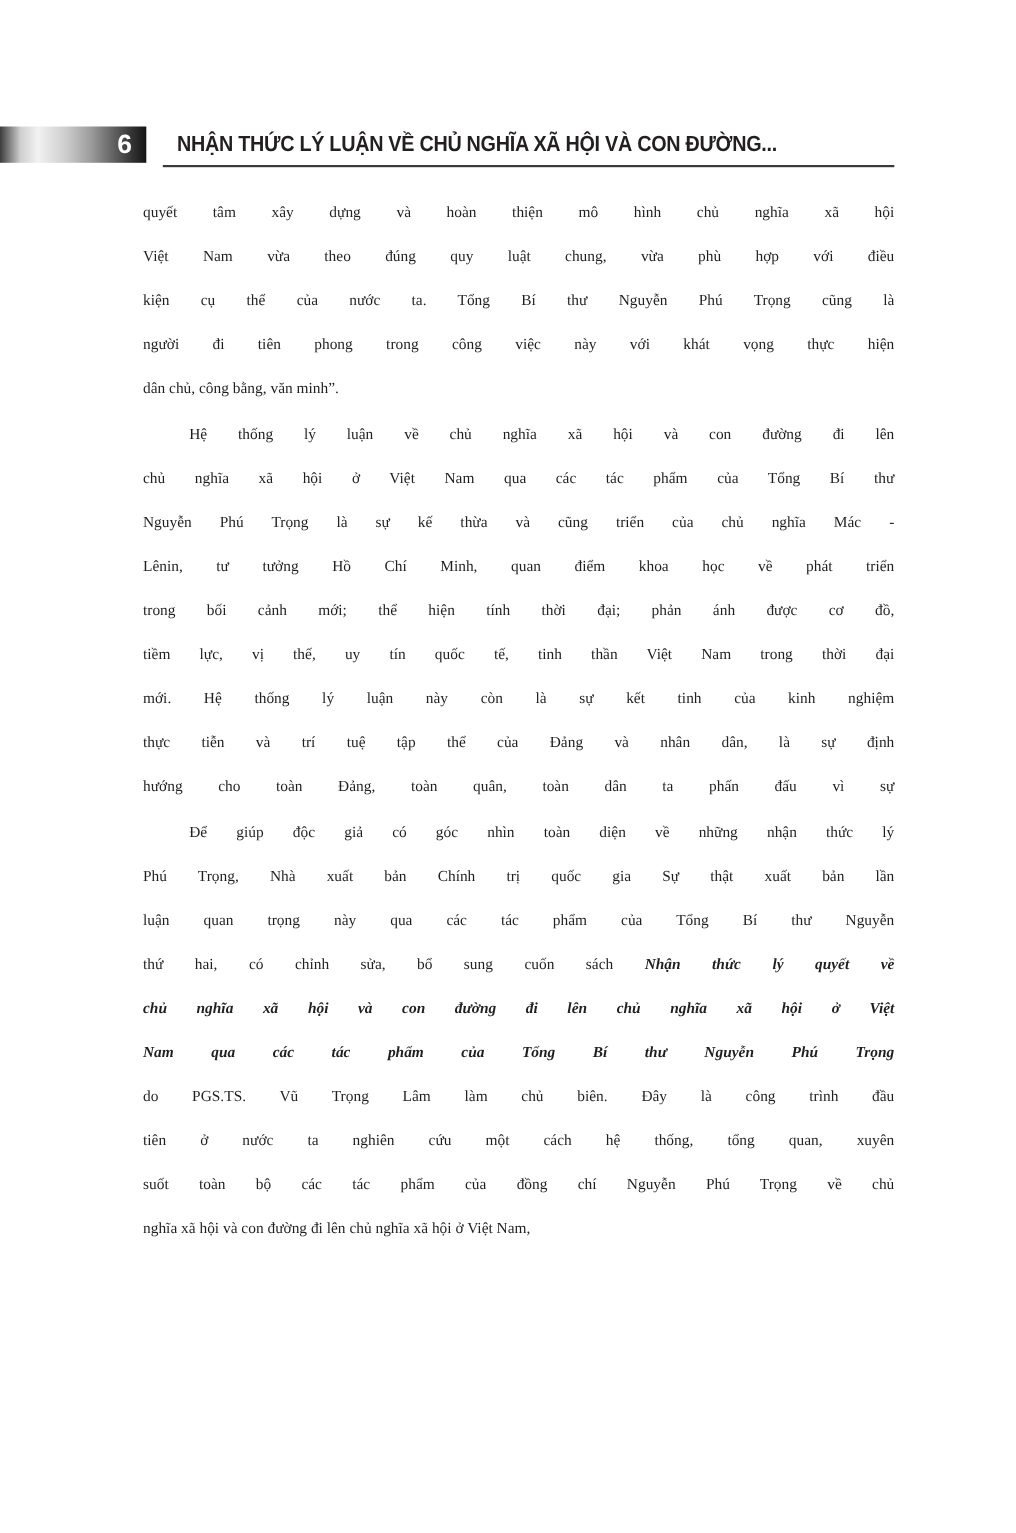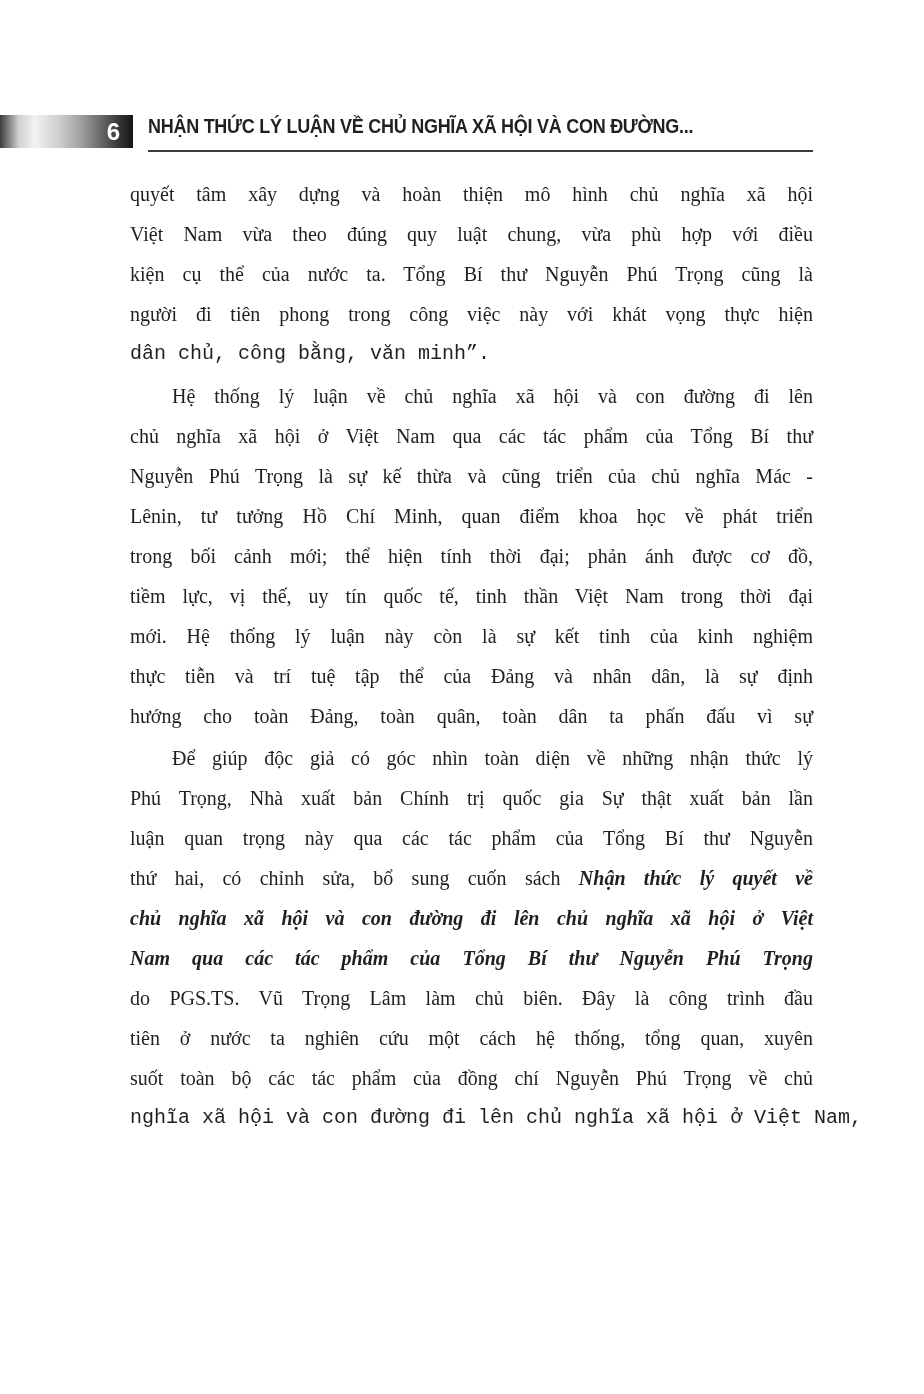--- a/index.html
+++ b/index.html
@@ -32,26 +32,26 @@
   }
   .page-num {
     color: #ffffff;
     font-family: "Liberation Sans", sans-serif;
     font-weight: bold;
     font-size: 24px;
     line-height: 1;
   }
   .running-head {
     position: absolute;
-    left: 148px;
+    left: 161px;
     top: 115px;
     width: 665px;
     height: 33px;
     display: flex;
-    align-items: flex-start;
+    align-items: center;
     overflow: visible;
   }
   .running-head .rh-text {
     display: inline-block;
     font-family: "Liberation Sans", sans-serif;
     font-weight: bold;
     font-size: 20px;
     letter-spacing: -0.3px;
     color: #231f20;
     transform: scaleX(0.9);
@@ -72,29 +72,28 @@
     position: absolute;
     left: 130px;
     top: 174px;
     width: 683px;
   }
   .paragraph { margin: 0; }
   .paragraph + .paragraph { margin-top: 2px; }
   .line {
     height: 40px;
     line-height: 40px;
-    font-size: 20px;
+    font-size: 14px;
     text-align: justify;
     text-align-last: justify;
     white-space: nowrap;
     overflow: visible;
   }
   .line.para-end {
     text-align-last: left;
-    font-family: Liberation Mono, monospace;
   }
   .line.indent-first {
     text-indent: 42px;
   }
   .seg-em {
     font-weight: bold;
     font-style: italic;
   }
 </style>
 </head>

